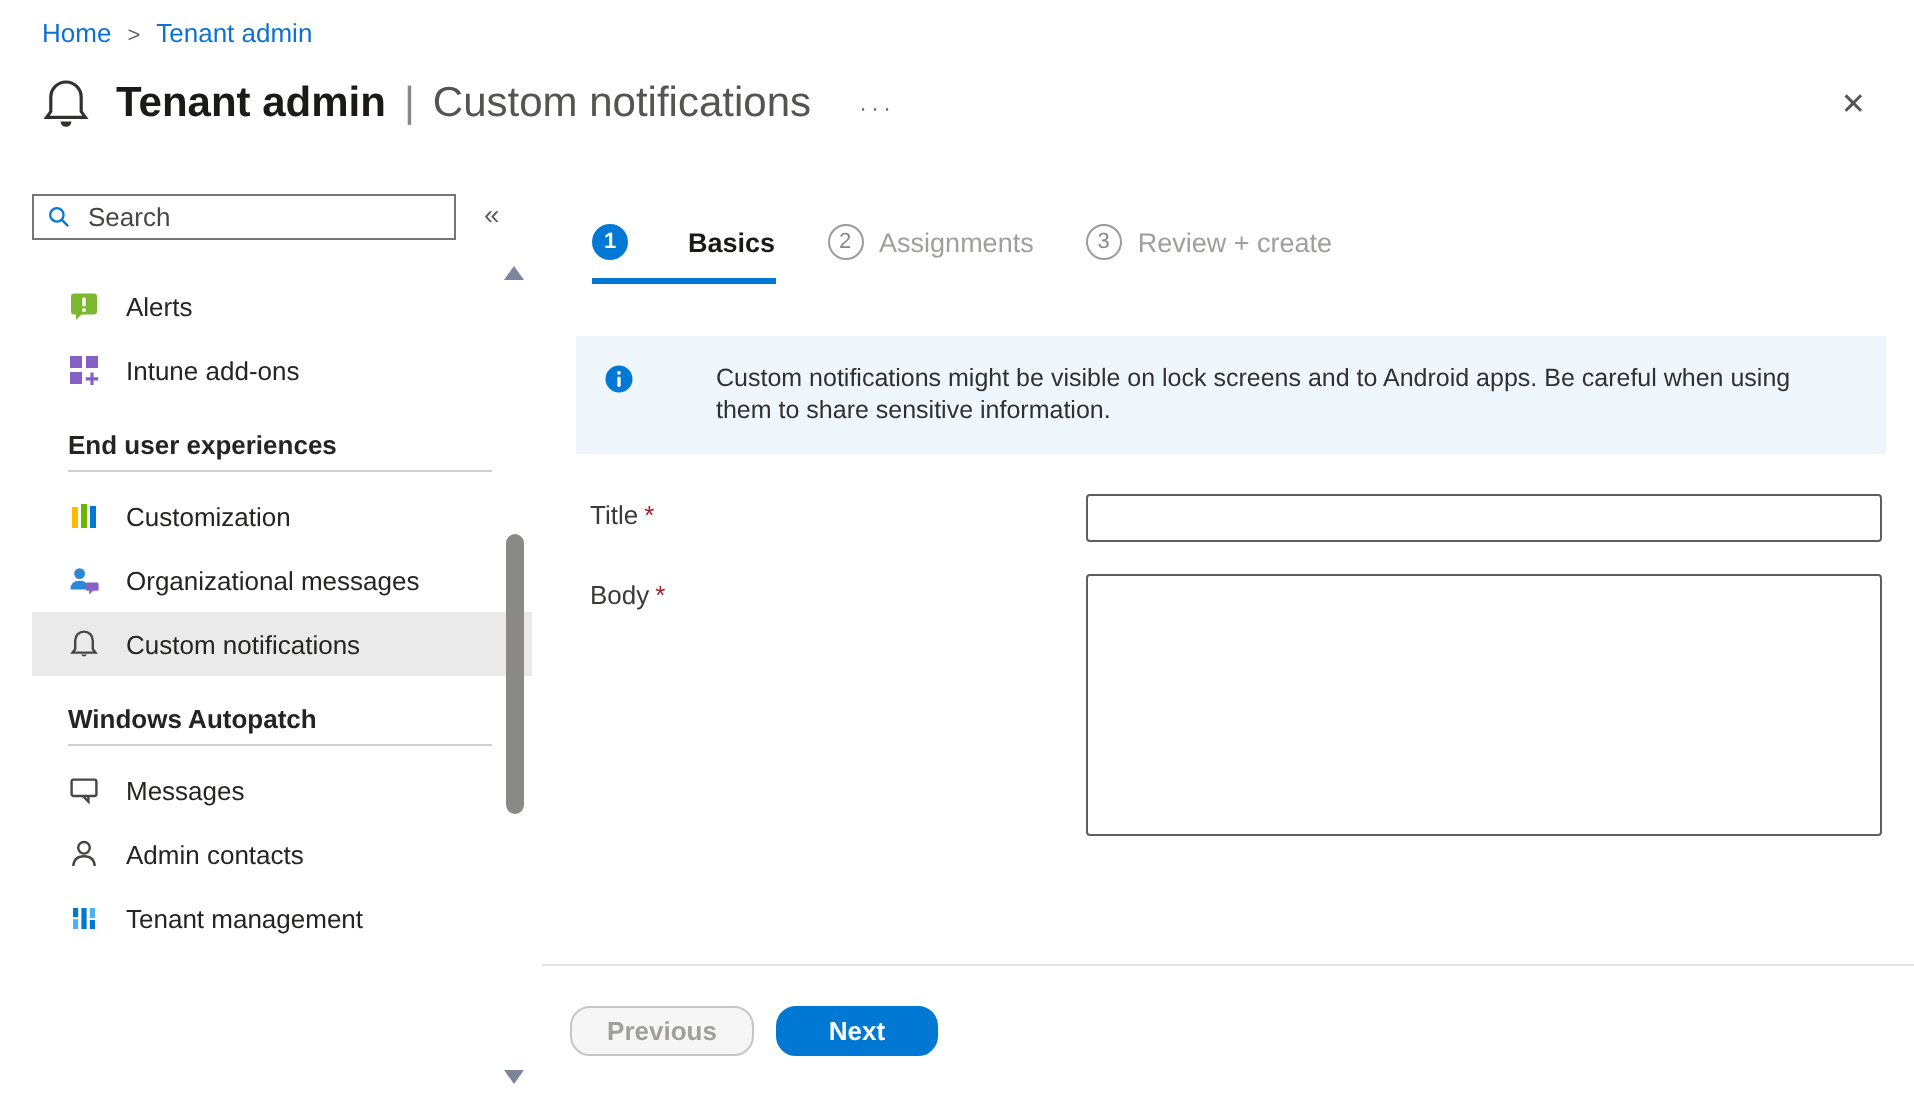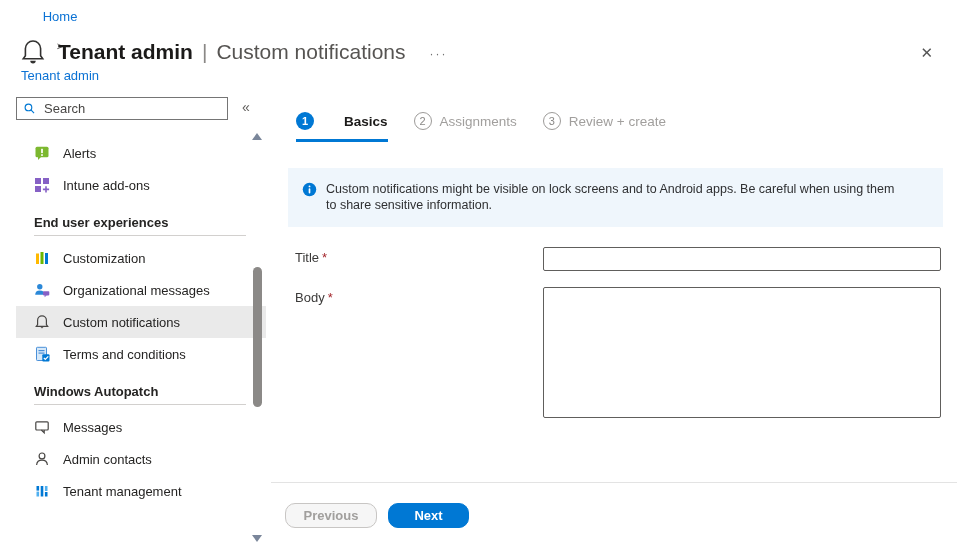--- a/index.html
+++ b/index.html
@@ -4,21 +4,21 @@
 <style>
   * { box-sizing: border-box; }
   html,body { margin:0; padding:0; }
   body {
     width:957px; height:547px; position:relative; overflow:hidden;
     background:#ffffff; color:#201f1e;
     font-family:"Liberation Sans", sans-serif; font-size:13px;
   }
 
   
-  .breadcrumb { position:absolute; top:9px; left:21px; display:flex; align-items:center; gap:16px; font-size:13px;flex-direction:column; }
+  .breadcrumb { position:absolute; top:9px; left:21px; display:flex; align-items:flex-end; gap:8px; font-size:13px; }
   .crumb-link { color:#0b72d4; cursor:pointer; }
   .crumb-sep { color:#605e5c; font-size:11px; }
 
   
   .page-header { position:absolute; top:33px; left:21px; right:20px; height:38px; display:flex; align-items:center; }
   .header-bell { width:24px; height:28px; margin-right:13px; flex:none; }
   .page-title { font-size:21px; font-weight:bold; color:#1b1a19; white-space:nowrap; }
   .title-divider { font-size:21px; color:#8a8886; margin:0 9px; font-weight:400; }
   .page-subtitle { font-size:21px; color:#565452; white-space:nowrap; }
   .more-btn { margin-left:24px; margin-top:4px; color:#717171; font-size:12px; letter-spacing:2px; cursor:pointer; }
@@ -52,21 +52,21 @@
   .step-circle { width:18px; height:18px; border-radius:50%; font-size:11px; display:flex; align-items:center; justify-content:center; flex:none; }
   .step.active .step-circle { background:#0078d4; color:#fff; font-weight:bold; }
   .step.upcoming .step-circle { border:1px solid #9d9b99; color:#8a8886; }
   .step-label { font-size:13.5px; }
   .step.active .step-label { font-weight:bold; color:#1b1a19;padding-left:22px; }
   .step.upcoming .step-label { color:#a19f9d; }
   .step.active::after { content:""; position:absolute; left:0; right:0; bottom:-12px; height:3px; background:#0078d4; }
 
   .banner { position:absolute; top:70px; left:17px; width:655px; min-height:59px; background:#eff6fc; display:flex; padding:13px 40px 12px 14px; gap:9px; }
   .banner svg { width:15px; height:15px; flex:none; margin-top:1px; }
-  .banner-text { font-size:12.5px; line-height:16px; color:#2f3032; max-width:600px; }
+  .banner-text { font-size:12.5px; line-height:16px; color:#2f3032; max-width:600px;margin-left:32px; }
 
   .field-label { position:absolute; left:24px; font-size:13px; color:#3b3a39; }
   .required-mark { color:#a4262c; margin-left:3px; }
   .lbl-title { top:152px; }
   .lbl-body  { top:192px; }
   .title-input { position:absolute; top:149px; left:272px; width:398px; height:24px; border:1px solid #605e5c; border-radius:2px; padding:0 8px; font:13px "Liberation Sans",sans-serif; color:#201f1e; }
   .body-textarea { position:absolute; top:189px; left:272px; width:398px; height:131px; border:1px solid #605e5c; border-radius:2px; padding:6px 8px; font:13px "Liberation Sans",sans-serif; color:#201f1e; resize:none; }
 
   .footer-divider { position:absolute; top:384px; left:0; right:0; height:1px; background:#e3e3e3; }
   .btn { position:absolute; top:405px; height:25px; font-family:"Liberation Sans",sans-serif; font-size:13px; font-weight:600; border-radius:10px; cursor:pointer; }
@@ -152,32 +152,20 @@
       </div>
       <div class="nav-item selected">
         <span style="display: inline-flex;">
           <svg viewBox="0 0 16 16">
             <path d="M8 1.8 a4.4 4.4 0 0 1 4.4 4.4 v4.3 l1.3 1.8 H2.3 l1.3 -1.8 V6.2 A4.4 4.4 0 0 1 8 1.8 Z" fill="none" stroke="#484644" stroke-width="1.2"></path>
             <path d="M6.6 13.3 a1.5 1.5 0 0 0 2.8 0 Z" fill="#484644"></path>
           </svg>
         </span>
         <span>Custom notifications</span>
       </div>
-      <div class="nav-item">
-        <span style="display: inline-flex;">
-          <svg viewBox="0 0 16 16">
-            <rect x="2.5" y="1.3" width="10" height="13.2" rx="0.8" fill="#d7e9f9" stroke="#4a90d9" stroke-width="1"></rect>
-            <rect x="4.5" y="4" width="6" height="1.2" fill="#4a90d9"></rect>
-            <rect x="4.5" y="6.5" width="6" height="1.2" fill="#4a90d9"></rect>
-            <rect x="8.3" y="8.3" width="7.2" height="7.2" rx="1" fill="#0078d4"></rect>
-            <path d="M9.8 11.9 l1.5 1.5 3 -3" stroke="#fff" stroke-width="1.3" fill="none"></path>
-          </svg>
-        </span>
-        <span>Terms and conditions</span>
-      </div>
       <div class="group-header">Windows Autopatch</div>
       <hr class="group-divider">
       <div class="nav-item">
         <span style="display: inline-flex;">
           <svg viewBox="0 0 16 16" fill="none" stroke="#484644" stroke-width="1.2">
             <rect x="1.8" y="2.8" width="12.4" height="8.2" rx="1"></rect>
             <path d="M10.2 11 l0 2.8 -2.8 -2.8"></path>
           </svg>
         </span>
         <span>Messages</span>

